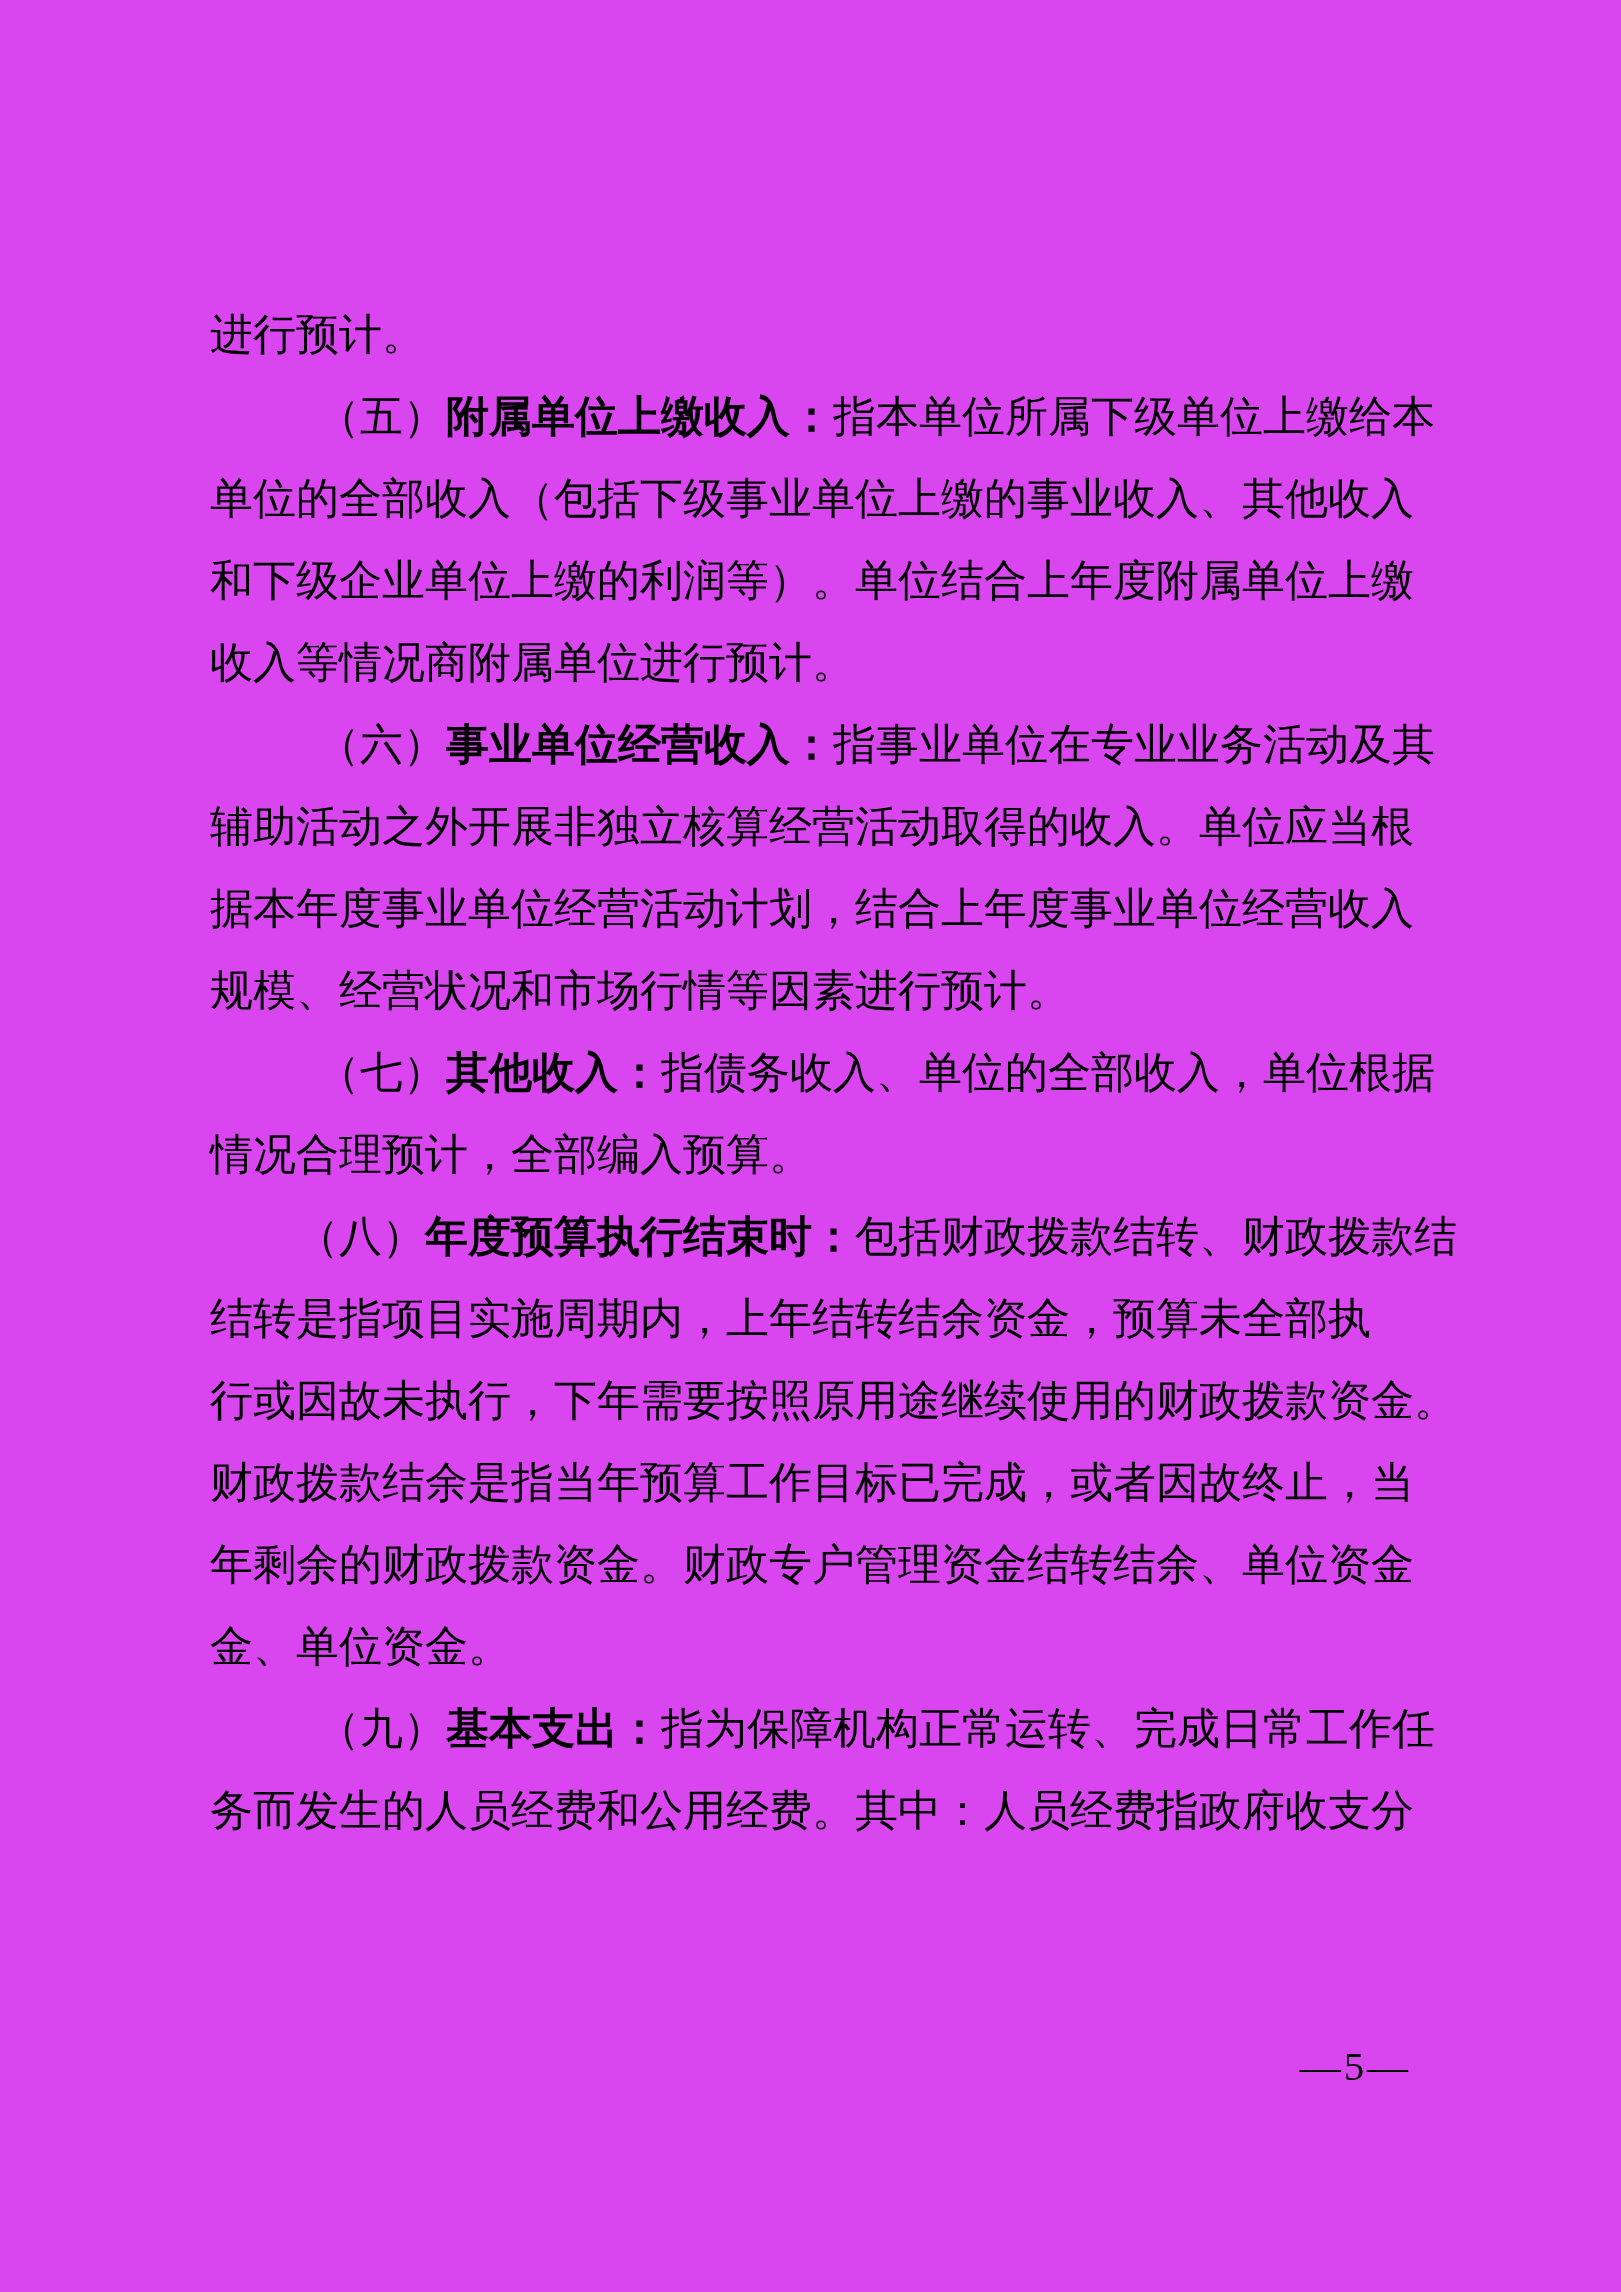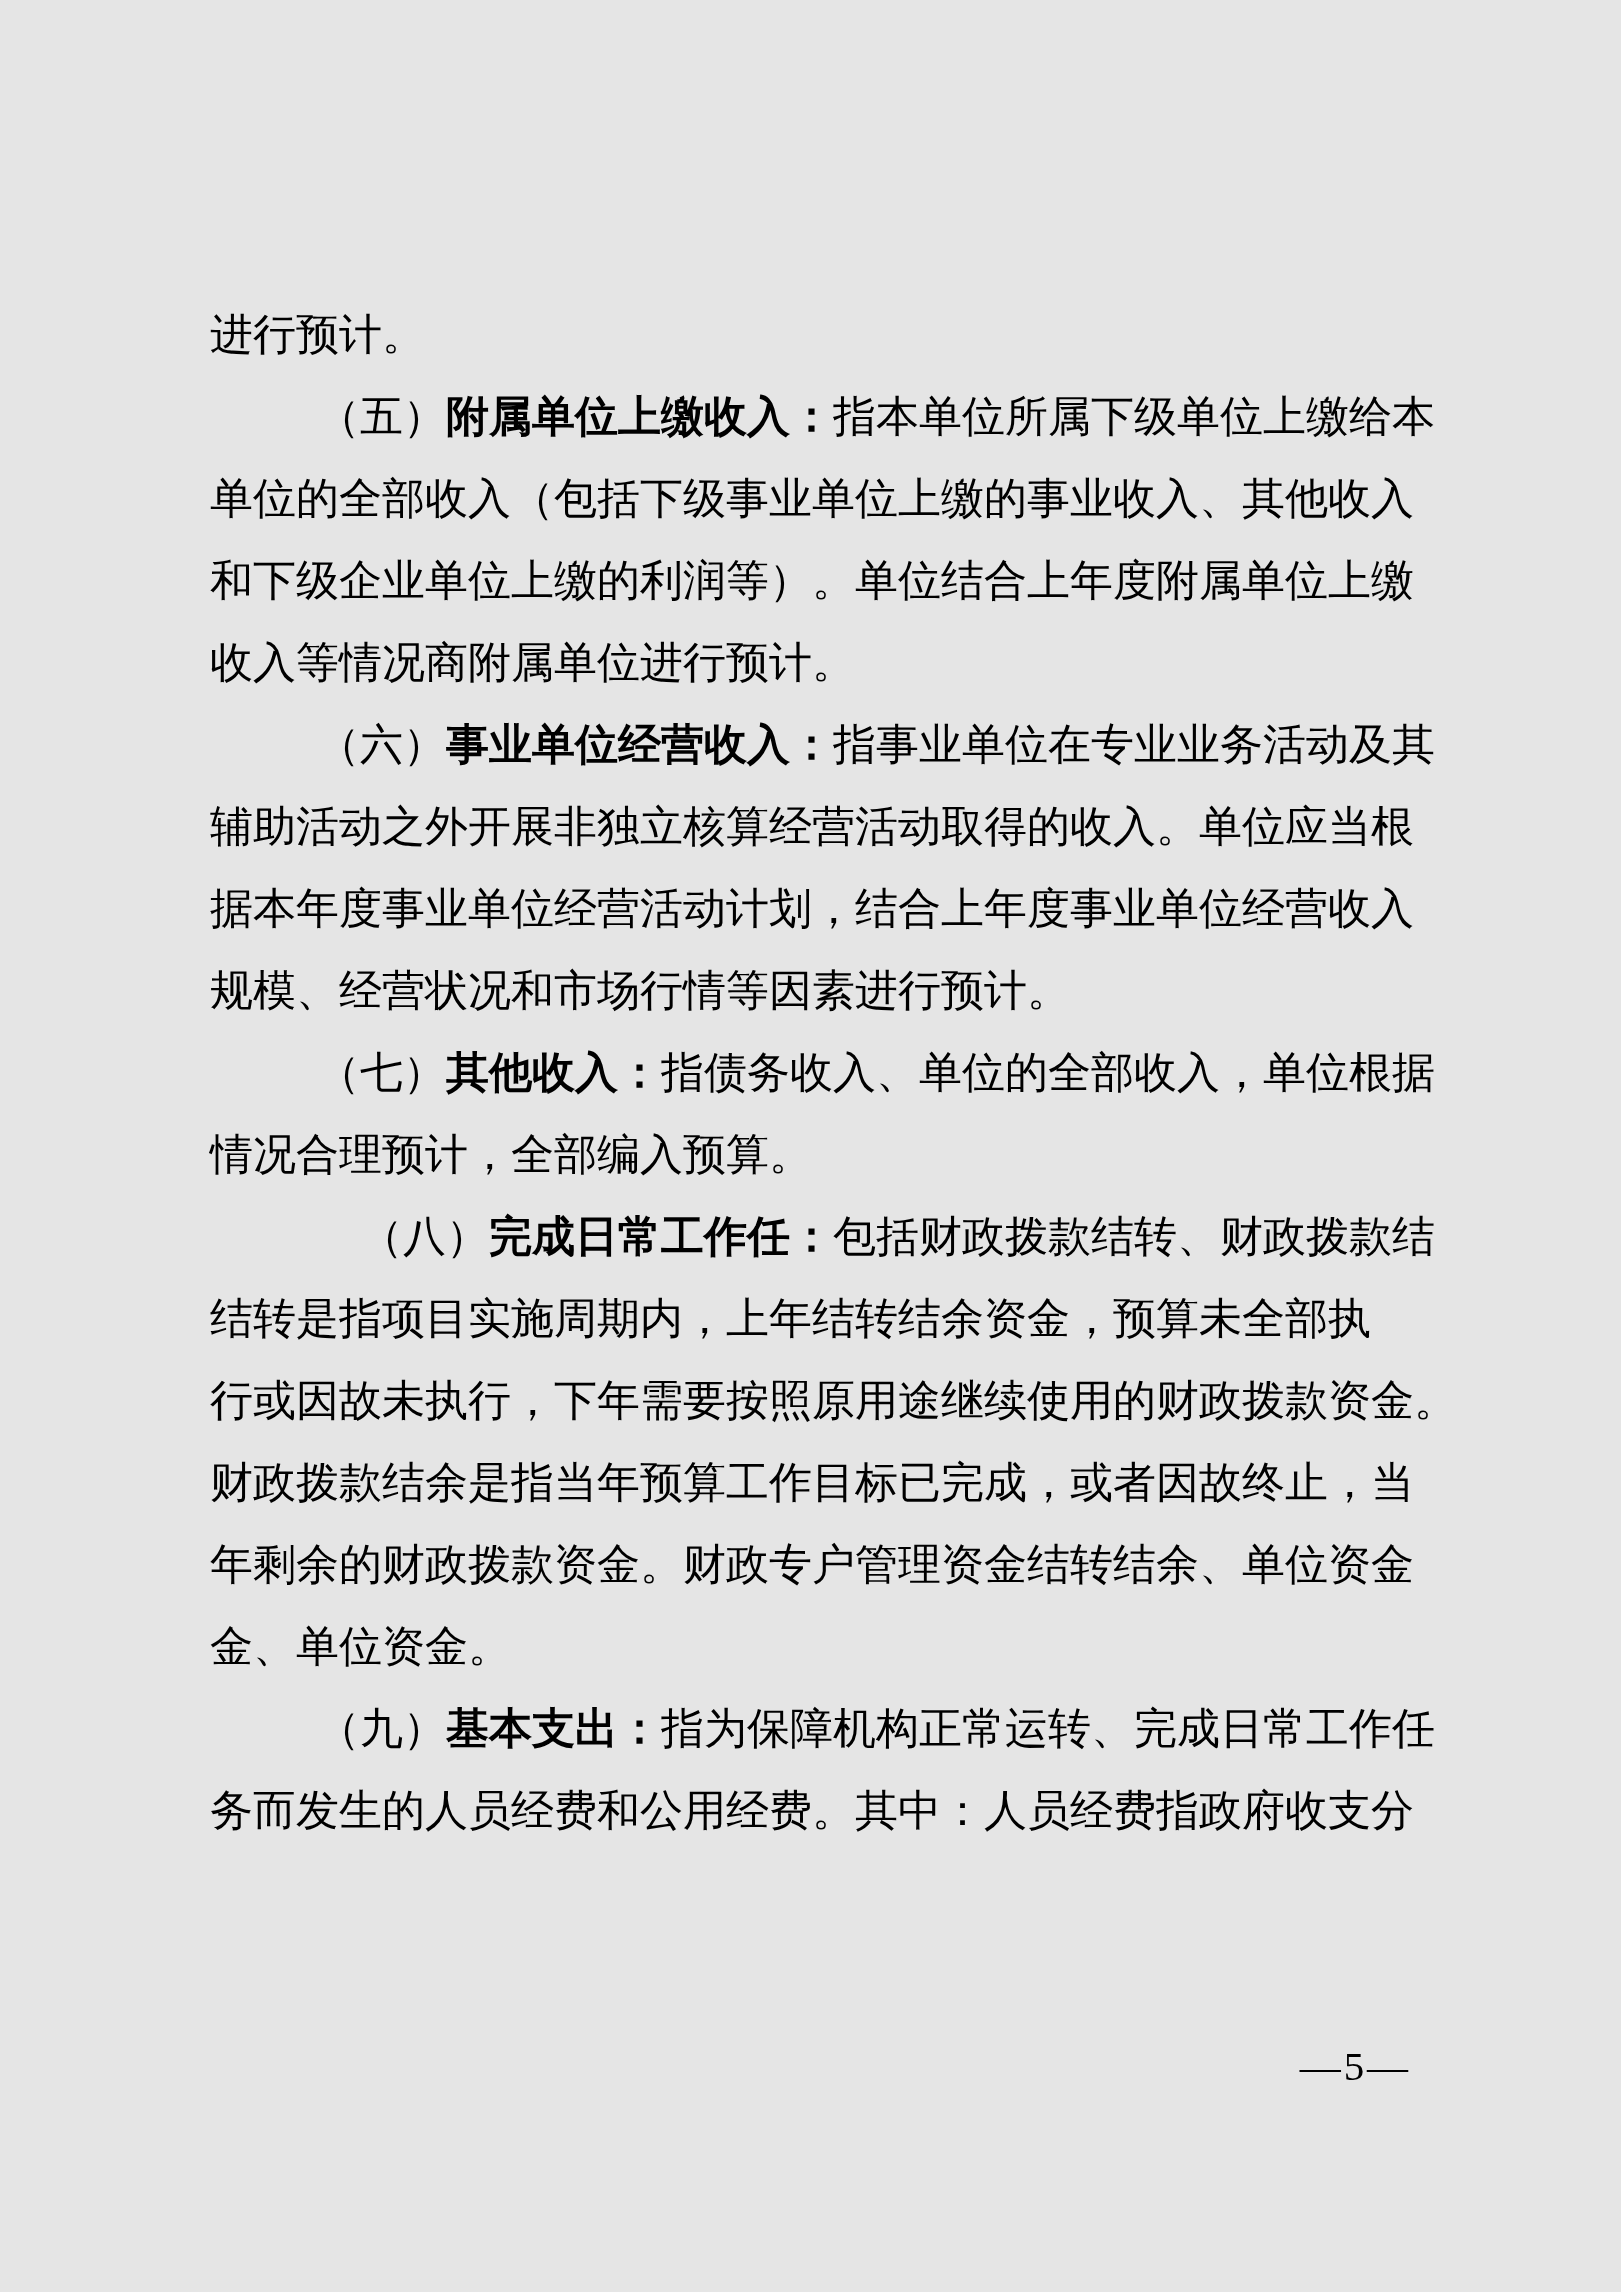--- a/index.html
+++ b/index.html
@@ -4,21 +4,21 @@
 <style>
   html, body {
     margin: 0;
     padding: 0;
     background: #ffffff;
   }
   .page {
     position: relative;
     width: 1621px;
     height: 2293px;
-    background: #e5e5e5;
+    background: #d946ef;
     overflow: hidden;
     font-family: "Liberation Serif", "DejaVu Serif", serif;
     color: #000000;
   }
   .doc-body {
     position: absolute;
     left: 210px;
     top: 294px;
     width: 1225px;
     font-size: 43px;
@@ -54,21 +54,21 @@
       <div class="line indent"><span class="seg">（五）</span><span class="seg bold">附属单位上缴收入：</span><span class="seg">指本单位所属下级单位上缴给本</span></div>
       <div class="line"><span class="seg">单位的全部收入（包括下级事业单位上缴的事业收入、其他收入</span></div>
       <div class="line"><span class="seg">和下级企业单位上缴的利润等）。单位结合上年度附属单位上缴</span></div>
       <div class="line"><span class="seg">收入等情况商附属单位进行预计。</span></div>
       <div class="line indent"><span class="seg">（六）</span><span class="seg bold">事业单位经营收入：</span><span class="seg">指事业单位在专业业务活动及其</span></div>
       <div class="line"><span class="seg">辅助活动之外开展非独立核算经营活动取得的收入。单位应当根</span></div>
       <div class="line"><span class="seg">据本年度事业单位经营活动计划，结合上年度事业单位经营收入</span></div>
       <div class="line"><span class="seg">规模、经营状况和市场行情等因素进行预计。</span></div>
       <div class="line indent"><span class="seg">（七）</span><span class="seg bold">其他收入：</span><span class="seg">指债务收入、单位的全部收入，单位根据</span></div>
       <div class="line"><span class="seg">情况合理预计，全部编入预算。</span></div>
-      <div class="line indent"><span class="seg">（八）</span><span class="seg bold">完成日常工作任：</span><span class="seg">包括财政拨款结转、财政拨款结</span></div>
+      <div class="line indent"><span class="seg">（八）</span><span class="seg bold">年度预算执行结束时：</span><span class="seg">包括财政拨款结转、财政拨款结</span></div>
       <div class="line"><span class="seg">结转是指项目实施周期内，上年结转结余资金，预算未全部执</span></div>
       <div class="line"><span class="seg">行或因故未执行，下年需要按照原用途继续使用的财政拨款资金。</span></div>
       <div class="line"><span class="seg">财政拨款结余是指当年预算工作目标已完成，或者因故终止，当</span></div>
       <div class="line"><span class="seg">年剩余的财政拨款资金。财政专户管理资金结转结余、单位资金</span></div>
       <div class="line"><span class="seg">金、单位资金。</span></div>
       <div class="line indent"><span class="seg">（九）</span><span class="seg bold">基本支出：</span><span class="seg">指为保障机构正常运转、完成日常工作任</span></div>
       <div class="line"><span class="seg">务而发生的人员经费和公用经费。其中：人员经费指政府收支分</span></div>
     </div>
   <div class="footer-page-num">—5—</div>
 </div>

